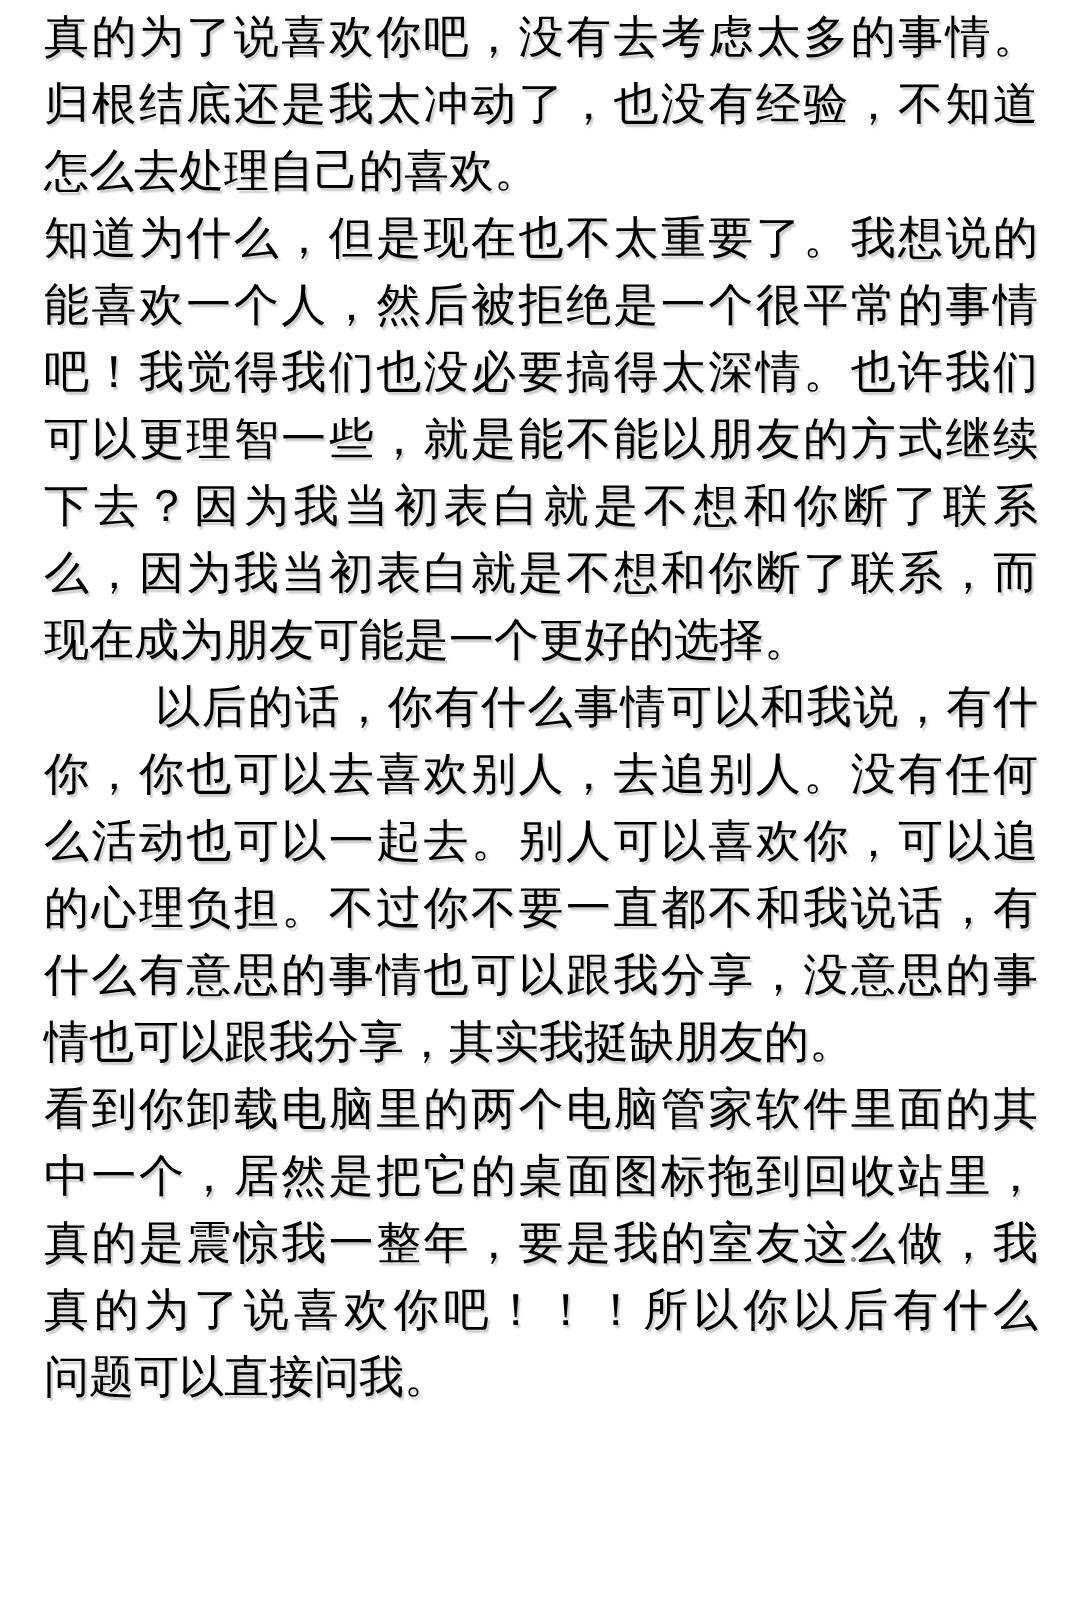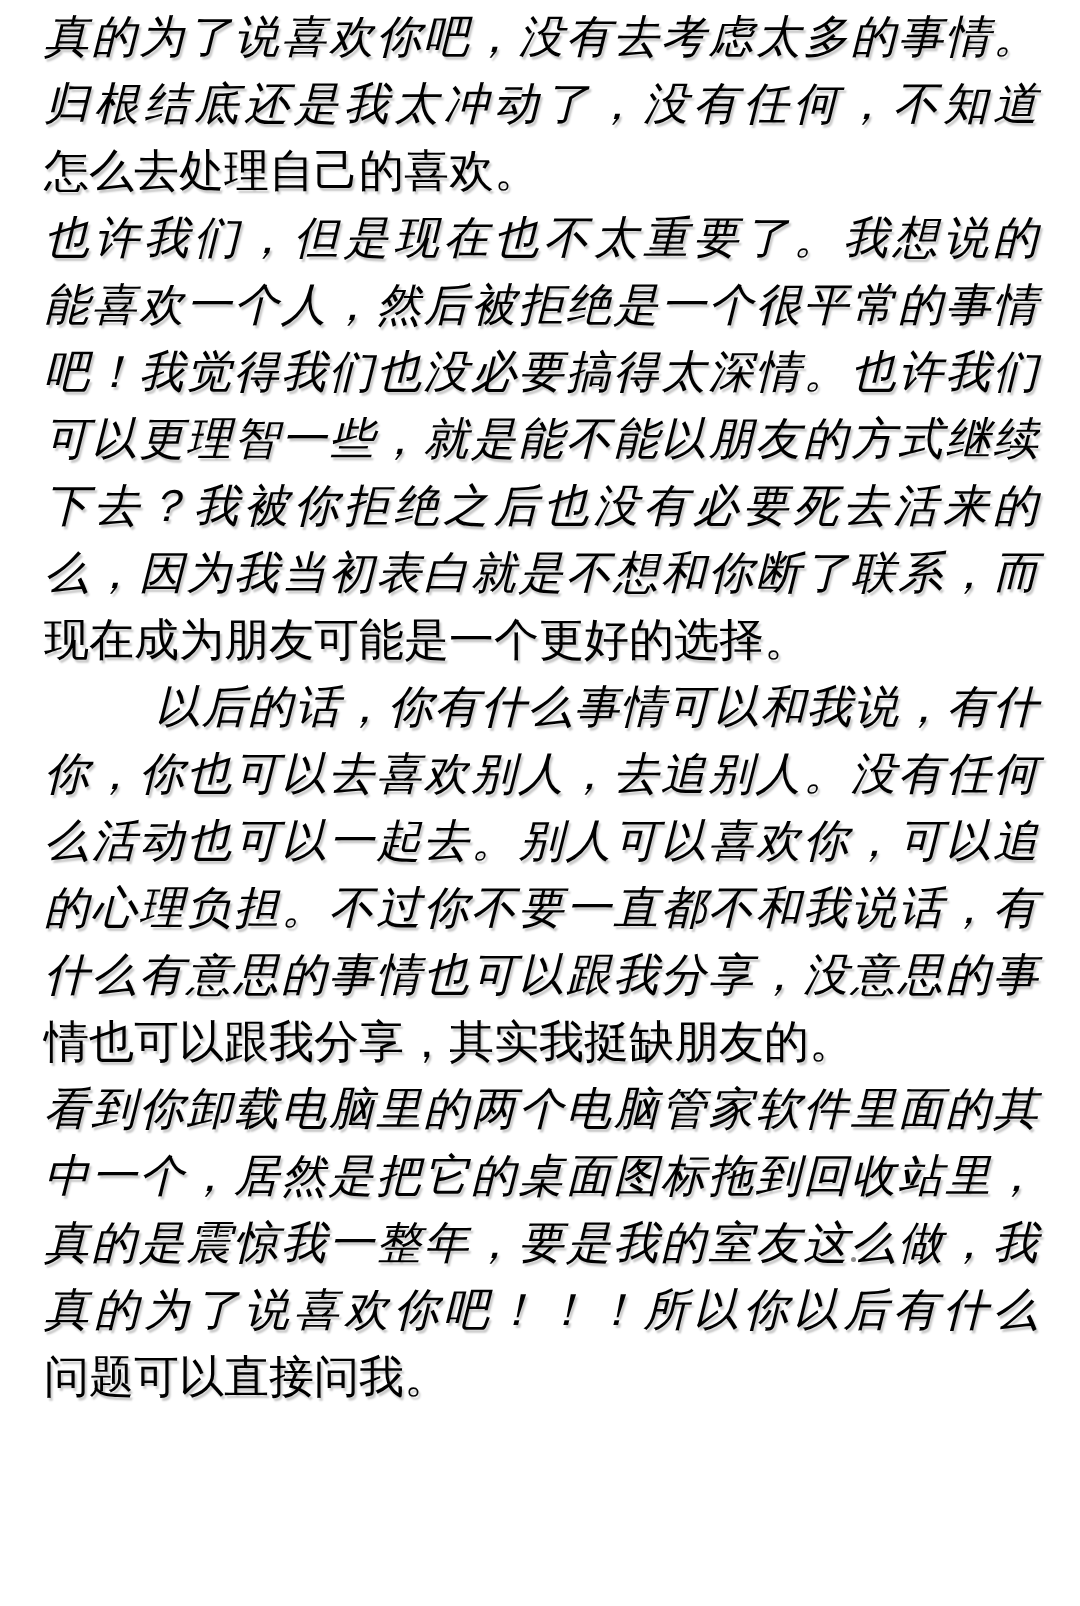--- a/index.html
+++ b/index.html
@@ -27,48 +27,47 @@
     font-size: 45px;
     color: #000000;
     white-space: nowrap;
     text-shadow: 2px 3px 2px rgba(0,0,0,0.22);
   }
   .line.fill {
     white-space: normal;
     text-align: justify;
     text-align-last: justify;
     text-justify: inter-character;
-    font-style: italic;
   }
   .line.indent {
     padding-left: 111px;
     box-sizing: border-box;
   }
   .speck {
     position: absolute;
     left: 851px;
     top: 1257px;
     width: 5px;
     height: 5px;
     border-radius: 50%;
     background: rgba(0,0,0,0.45);
   }
 </style>
 </head>
 <body style="background: rgb(255, 255, 255);">
 
 <div class="doc" id="doc" style="color: rgb(0, 0, 0);">
     <div class="line fill">真的为了说喜欢你吧，没有去考虑太多的事情。</div>
-    <div class="line fill">归根结底还是我太冲动了，没有任何，不知道</div>
+    <div class="line fill">归根结底还是我太冲动了，也没有经验，不知道</div>
     <div class="line">怎么去处理自己的喜欢。</div>
-    <div class="line fill">也许我们，但是现在也不太重要了。我想说的</div>
+    <div class="line fill">知道为什么，但是现在也不太重要了。我想说的</div>
     <div class="line fill">能喜欢一个人，然后被拒绝是一个很平常的事情</div>
     <div class="line fill">吧！我觉得我们也没必要搞得太深情。也许我们</div>
     <div class="line fill">可以更理智一些，就是能不能以朋友的方式继续</div>
-    <div class="line fill">下去？我被你拒绝之后也没有必要死去活来的</div>
+    <div class="line fill">下去？因为我当初表白就是不想和你断了联系</div>
     <div class="line fill">么，因为我当初表白就是不想和你断了联系，而</div>
     <div class="line">现在成为朋友可能是一个更好的选择。</div>
     <div class="line fill indent">以后的话，你有什么事情可以和我说，有什</div>
     <div class="line fill">你，你也可以去喜欢别人，去追别人。没有任何</div>
     <div class="line fill">么活动也可以一起去。别人可以喜欢你，可以追</div>
     <div class="line fill">的心理负担。不过你不要一直都不和我说话，有</div>
     <div class="line fill">什么有意思的事情也可以跟我分享，没意思的事</div>
     <div class="line">情也可以跟我分享，其实我挺缺朋友的。</div>
     <div class="line fill">看到你卸载电脑里的两个电脑管家软件里面的其</div>
     <div class="line fill">中一个，居然是把它的桌面图标拖到回收站里，</div>

